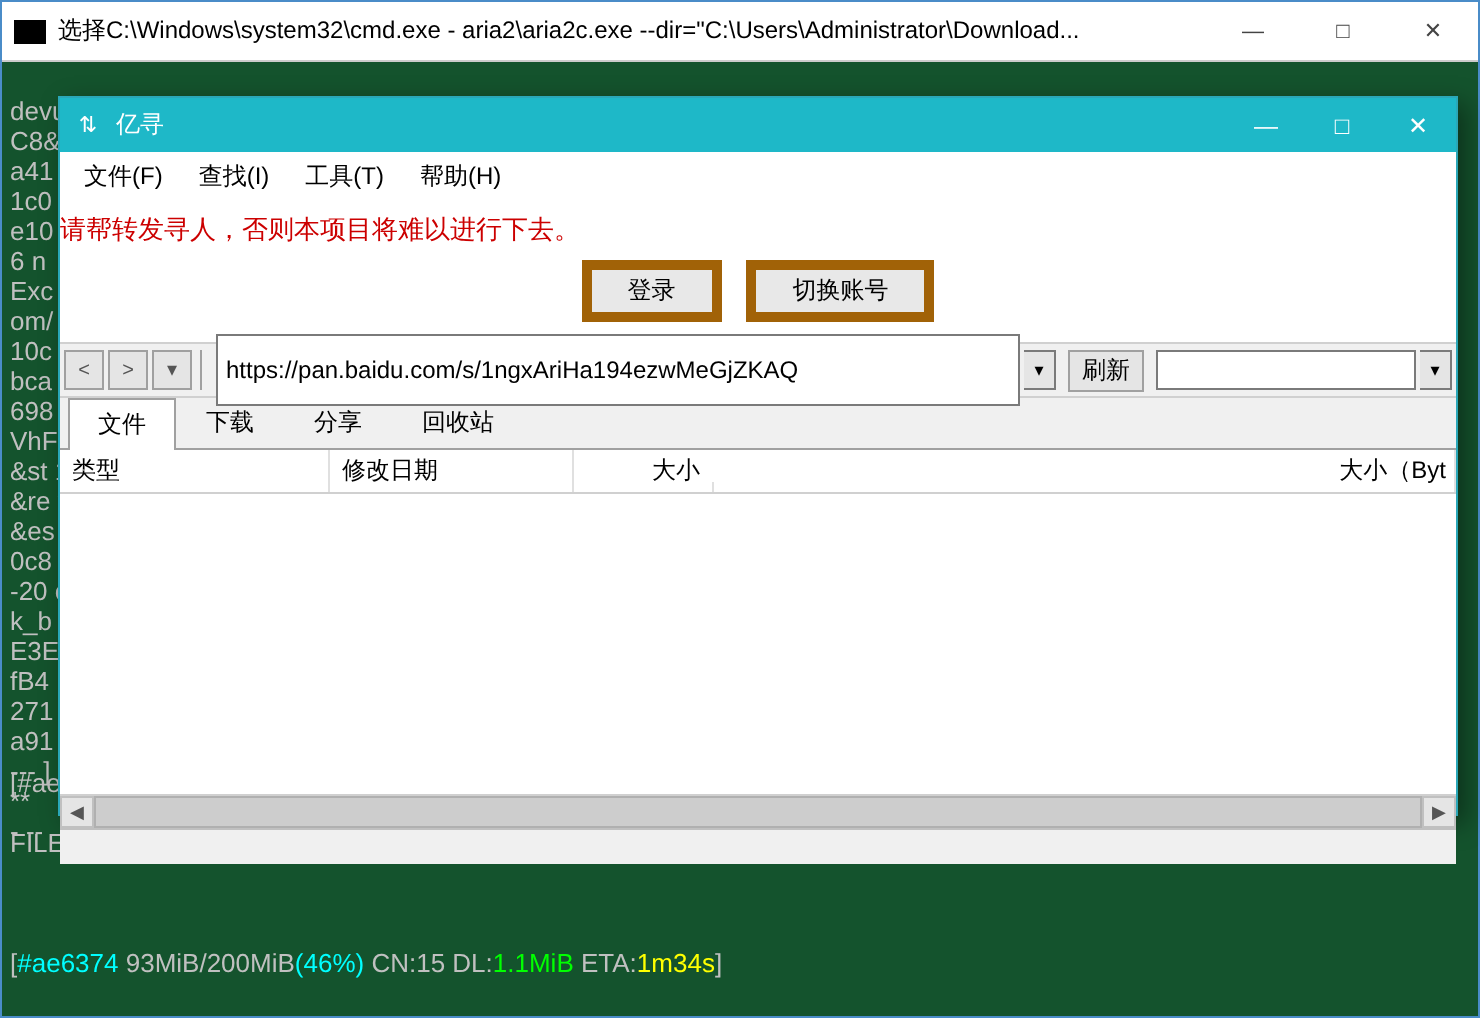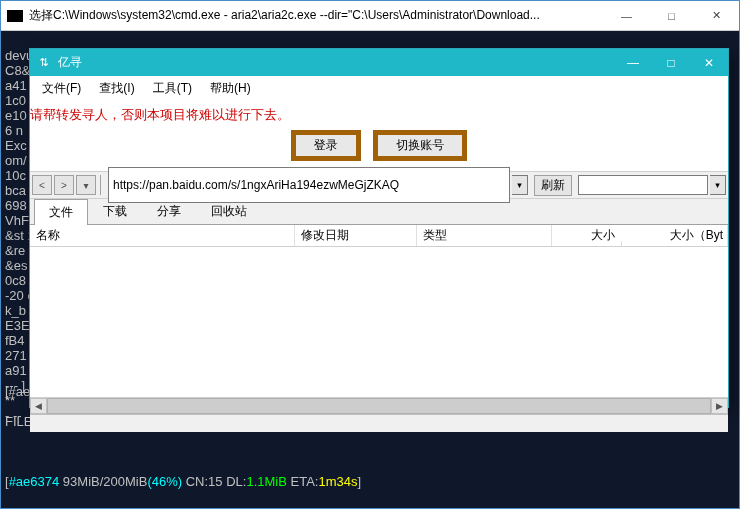--- a/index.html
+++ b/index.html
@@ -1,19 +1,19 @@
 <!DOCTYPE html>
 <html><head>
 <meta charset="utf-8">
 <style>
 * { margin: 0; padding: 0; box-sizing: border-box; font-family: "Microsoft YaHei", "SimSun", sans-serif; }
 body { width: 740px; height: 509px; background: #000; overflow: hidden; position: relative; }
 
 
-.cmd-window { width: 740px; height: 509px; background: #0f172a; border: 1px solid #4a8cc8; position: relative; }
+.cmd-window { width: 740px; height: 509px; background: #14532d; border: 1px solid #4a8cc8; position: relative; }
 .cmd-titlebar { height: 30px; background: #fff; display: flex; align-items: center; border-bottom: 1px solid #ccc; }
 .cmd-icon { width: 16px; height: 12px; background: #000; margin: 0 6px; }
 .cmd-title { flex: 1; color: #000; font-size: 12px; white-space: nowrap; overflow: hidden; }
 .cmd-controls { display: flex; }
 .cmd-btn { width: 45px; height: 30px; display: flex; align-items: center; justify-content: center; font-size: 11px; color: #444; font-family: "Segoe UI", sans-serif; }
 
 .terminal { padding: 2px 4px; color: #c0c0c0; font-family: "NSimSun", "SimSun", monospace; font-size: 13px; line-height: 15px; white-space: pre; position: absolute; top: 30px; left: 0; right: 0; bottom: 0; overflow: hidden; }
 .terminal .cyan { color: #00ffff; }
 .terminal .green { color: #00ff00; margin-top: 16px; }
 .terminal .yellow { color: #ffff00; }
@@ -136,23 +136,22 @@
     </div>
 
     <div class="tabs-row">
       <div class="tab active">文件</div>
       <div class="tab">下载</div>
       <div class="tab">分享</div>
       <div class="tab">回收站</div>
     </div>
 
     <div class="list-header">
-      <div class="col name">名称</div>
+      <div class="col type">类型</div>
       <div class="col date">修改日期</div>
-      <div class="col type">类型</div>
       <div class="col size1">大小（KB）</div>
       <div class="col size2">大小（Byt</div>
     </div>
 
     <div class="list-body"></div>
 
     <div class="hscroll">
       <div class="sb-btn">◀</div>
       <div class="sb-track">
           <div class="sb-thumb"></div>

